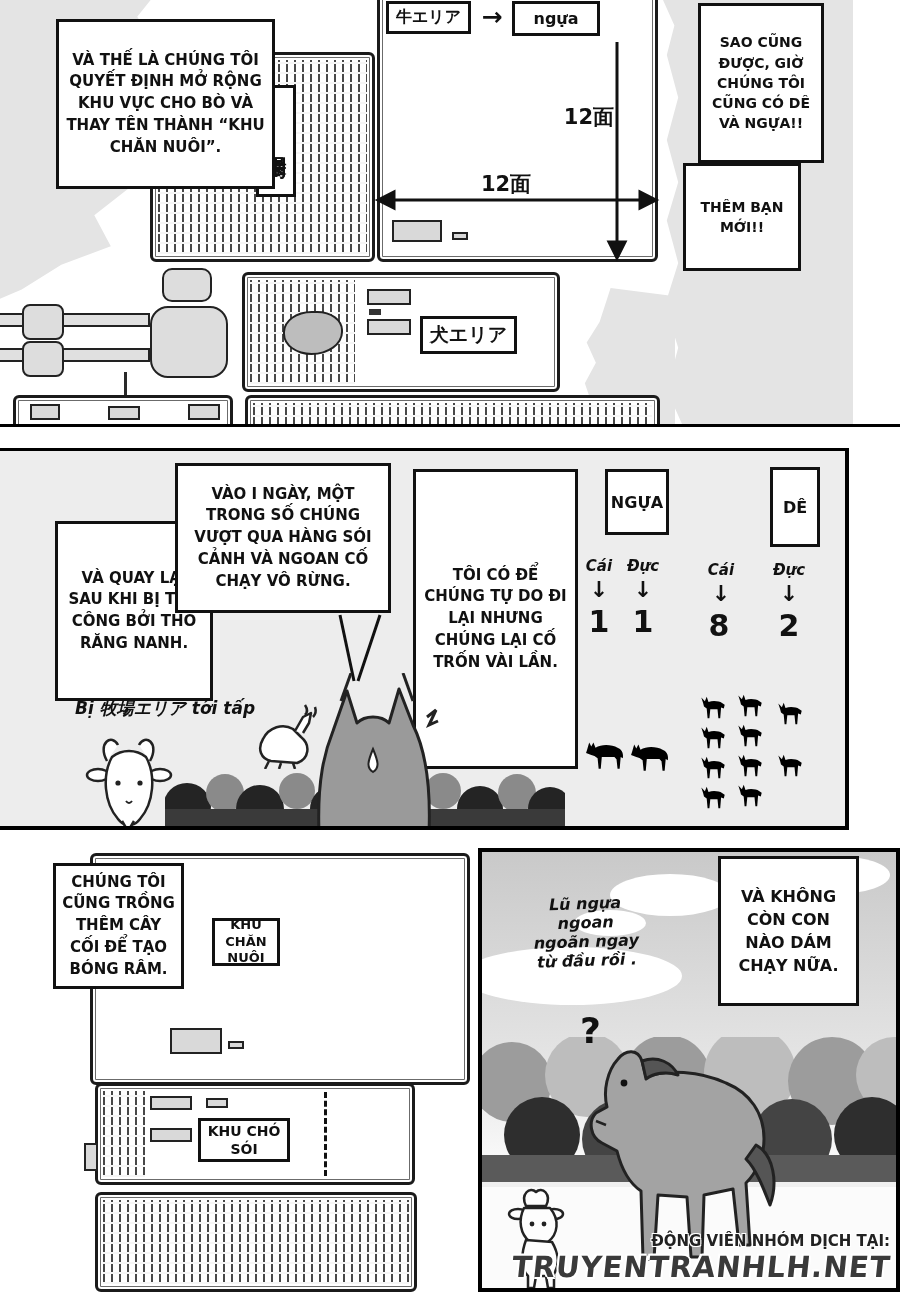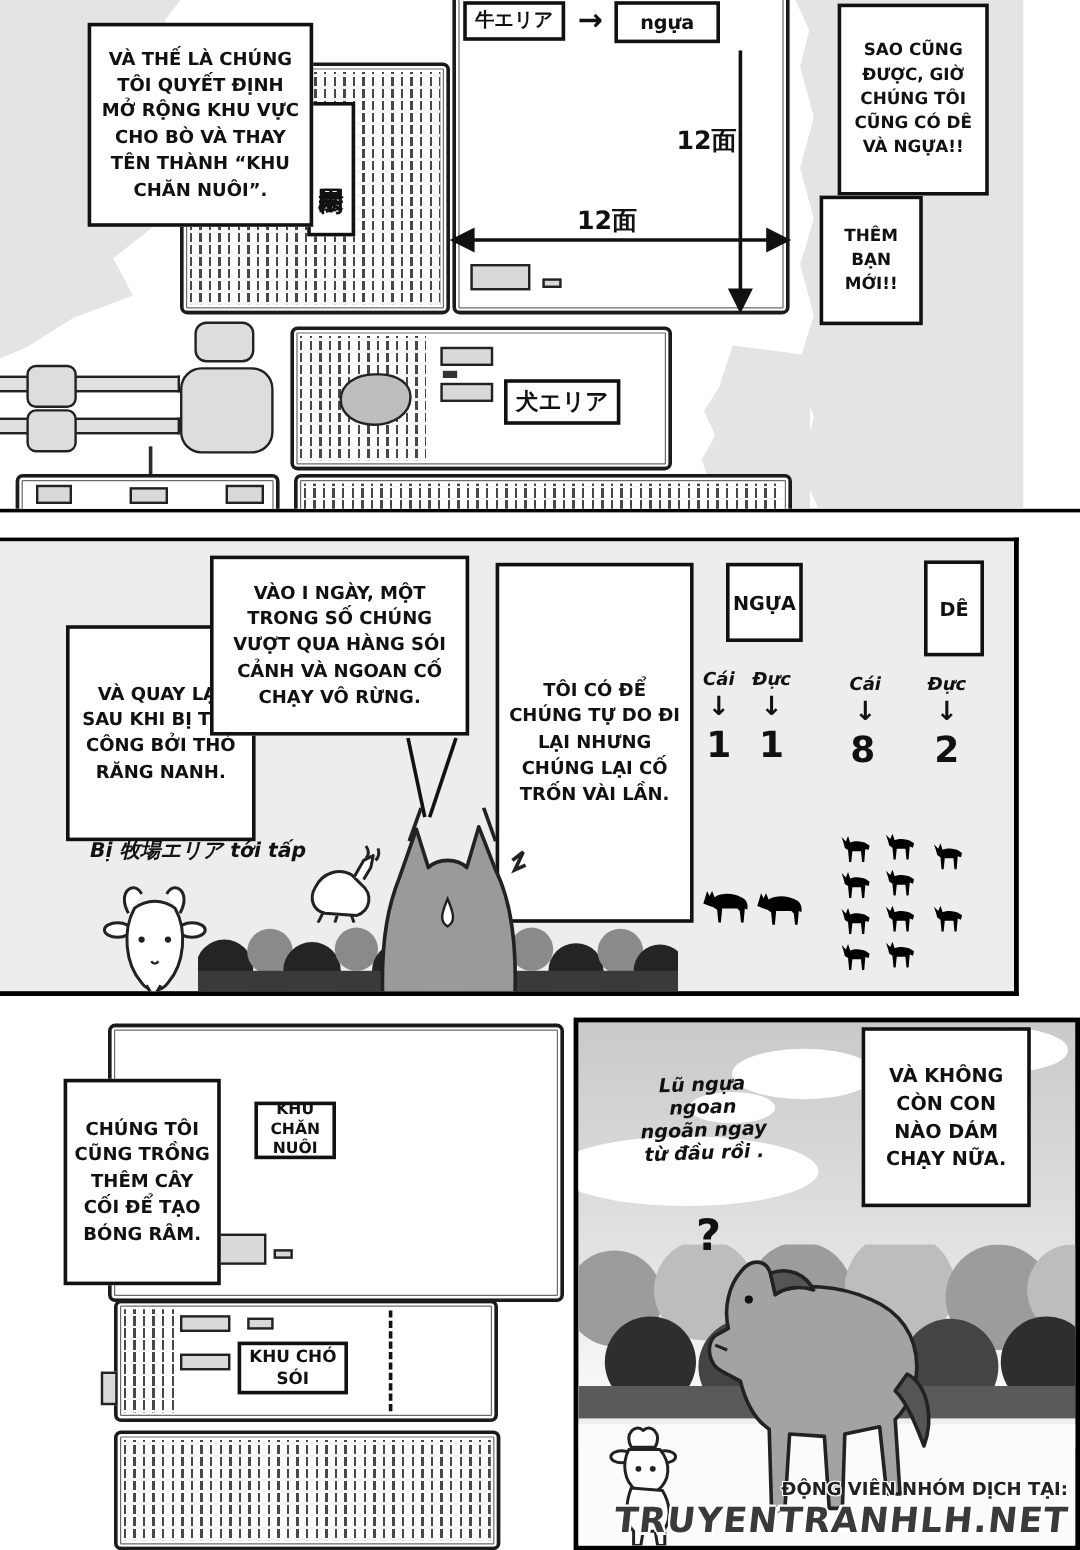--- a/index.html
+++ b/index.html
@@ -103,27 +103,27 @@
 
     <div class="fence" style="left:13px;top:395px;width:220px;height:40px;">
       <div class="shed" style="left:14px;top:6px;width:30px;height:16px;"></div>
       <div class="shed" style="left:92px;top:8px;width:32px;height:14px;"></div>
       <div class="shed" style="left:172px;top:6px;width:32px;height:16px;"></div>
     </div>
     <div class="fence" style="left:245px;top:395px;width:415px;height:40px;">
       <div class="crops-fill"></div>
     </div>
 
-    <div class="bubble" style="left:56px;top:19px;width:188px;height:170px;font-size:15px;margin-left:17px;">
+    <div class="bubble" style="left:56px;top:19px;width:219px;height:170px;font-size:15px;">
       <span>VÀ THẾ LÀ CHÚNG TÔI QUYẾT ĐỊNH MỞ RỘNG KHU VỰC CHO BÒ VÀ THAY TÊN THÀNH “KHU CHĂN NUÔI”.</span>
     </div>
     <div class="bubble" style="left:698px;top:3px;width:126px;height:160px;font-size:14px;">
       <span>SAO CŨNG ĐƯỢC, GIỜ CHÚNG TÔI CŨNG CÓ DÊ VÀ NGỰA!!</span>
     </div>
-    <div class="bubble" style="left:683px;top:163px;width:86px;height:108px;font-size:14px;">
+    <div class="bubble" style="left:683px;top:163px;width:118px;height:108px;font-size:14px;">
       <span>THÊM BẠN MỚI!!</span>
     </div>
   </div>
 
   <div class="abs" id="panel2" style="left:0;top:448px;width:849px;height:382px;background:#ededed;border-top:3px solid #000;
               border-right:4px solid #000;border-bottom:4px solid #000;box-sizing:border-box;overflow:hidden;">
 
     <div class="bubble" style="left:55px;top:70px;width:158px;height:180px;font-size:15px;">
       <span>VÀ QUAY LẠI SAU KHI BỊ TẤN CÔNG BỞI THỎ RĂNG NANH.</span>
     </div>
@@ -254,21 +254,21 @@
   <div class="abs" id="panel3" style="left:0;top:845px;width:472px;height:447px;background:#fff;overflow:hidden;">
 
     <div class="fence" style="left:90px;top:8px;width:380px;height:232px;"></div>
     <div class="shed" style="left:170px;top:183px;width:52px;height:26px;"></div>
     <div class="shed" style="left:228px;top:196px;width:16px;height:8px;"></div>
 
     <div class="sign" style="left:212px;top:73px;width:68px;height:48px;font-size:13px;line-height:1.3;padding:2px;">
       <span>KHU CHĂN NUÔI</span>
     </div>
 
-    <div class="bubble" style="left:53px;top:18px;width:131px;height:172px;font-size:15px;margin-top:36px;">
+    <div class="bubble" style="left:53px;top:18px;width:131px;height:126px;font-size:15px;">
       <span>CHÚNG TÔI CŨNG TRỒNG THÊM CÂY CỐI ĐỂ TẠO BÓNG RÂM.</span>
     </div>
 
     <div class="fence" style="left:95px;top:238px;width:320px;height:102px;">
       <div class="crops-fill" style="right:auto;width:42px;"></div>
       <div class="shed" style="left:52px;top:10px;width:42px;height:14px;"></div>
       <div class="shed" style="left:52px;top:42px;width:42px;height:14px;"></div>
       <div class="shed" style="left:108px;top:12px;width:22px;height:10px;"></div>
       <div class="abs" style="left:226px;top:6px;height:84px;border-left:3px dashed #111;"></div>
     </div>

